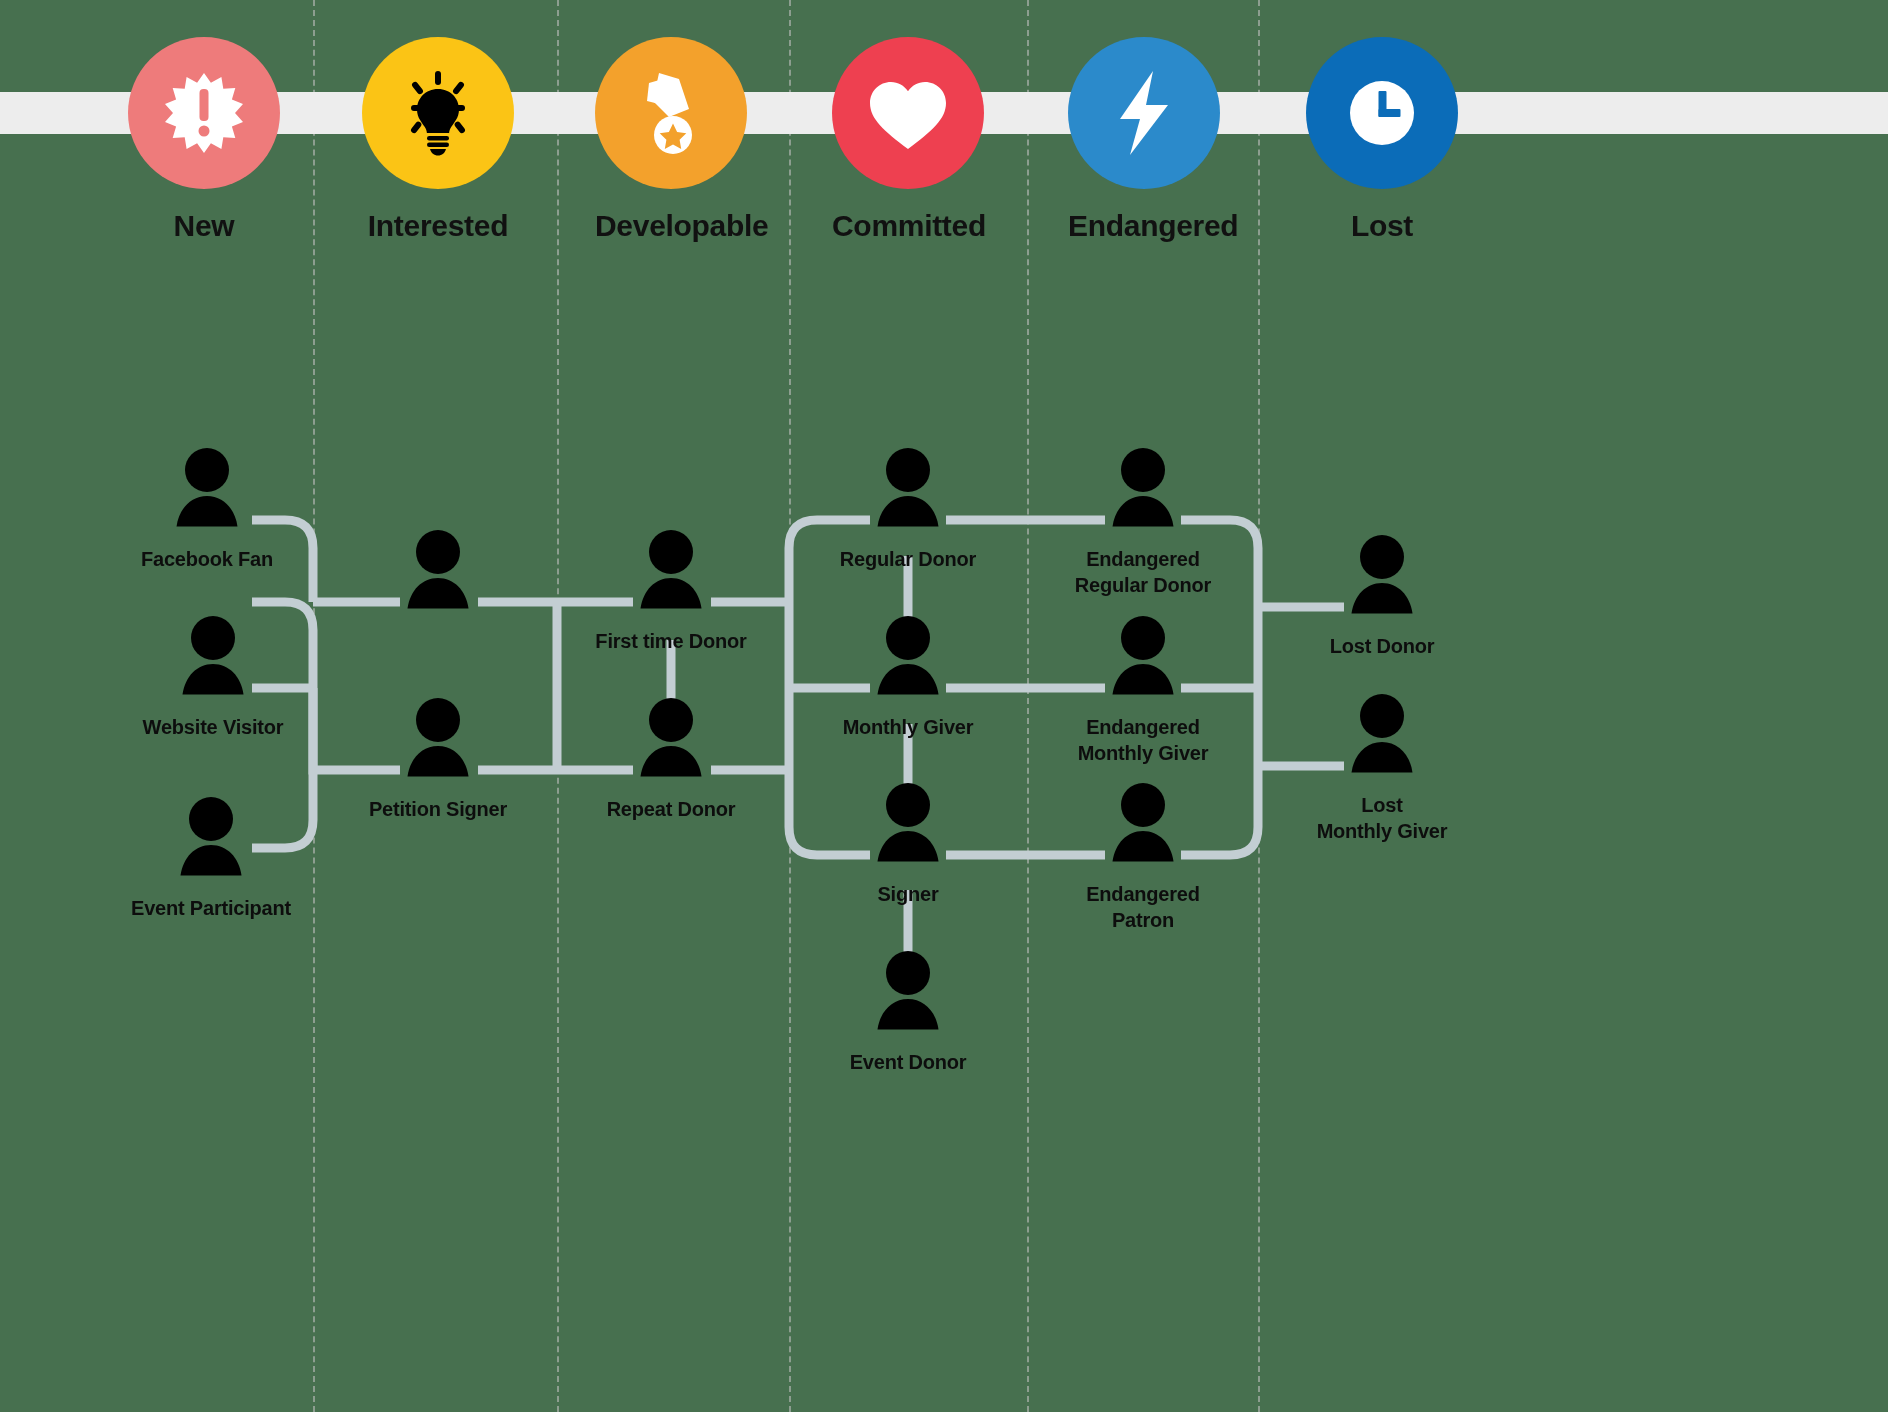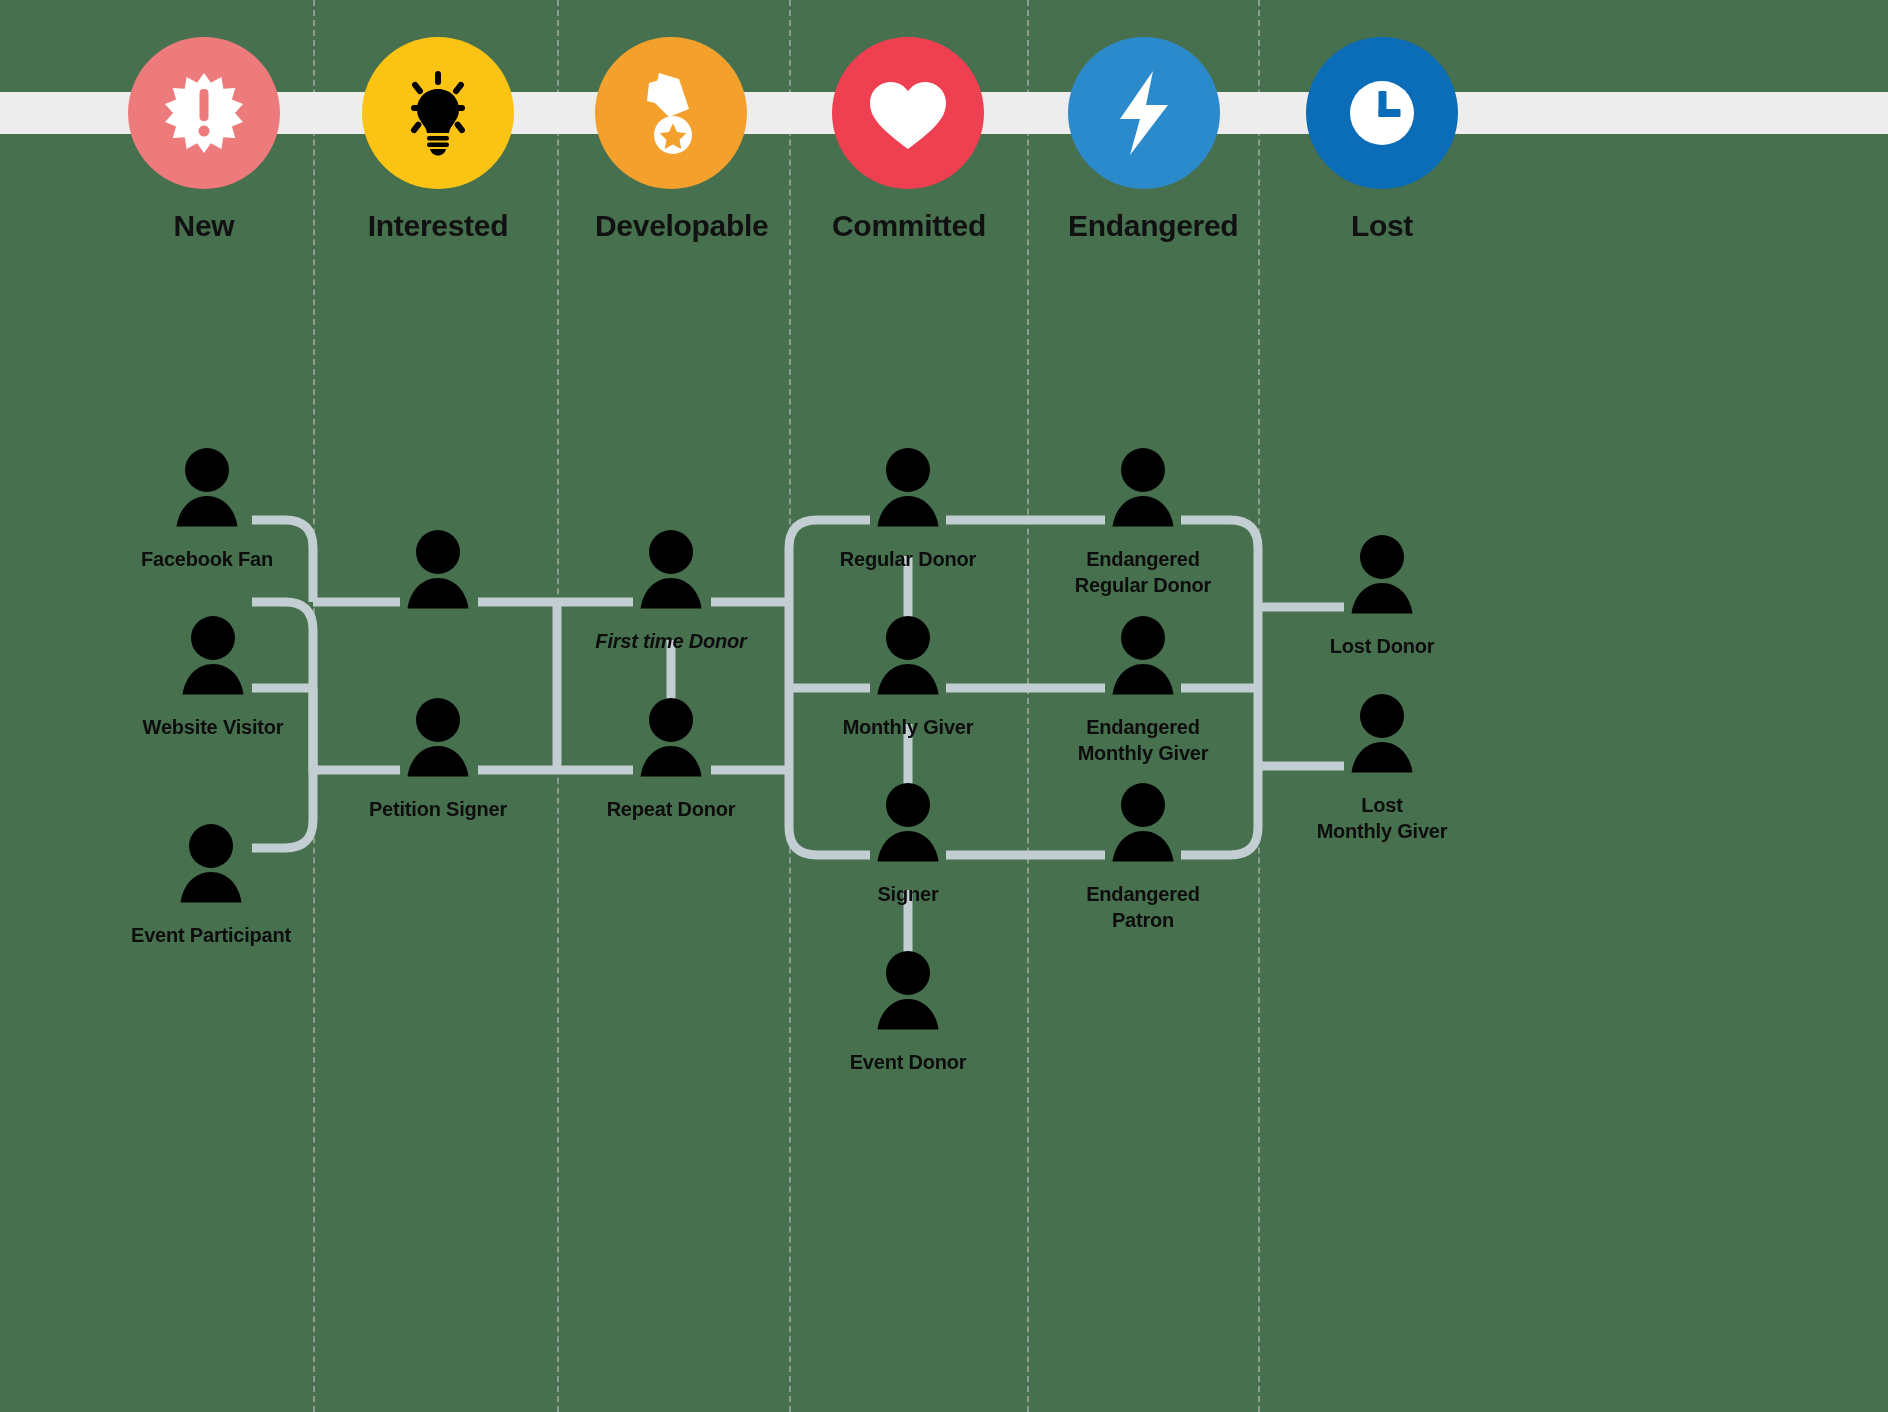--- a/index.html
+++ b/index.html
@@ -236,21 +236,21 @@
       </div>
       <div class="person" style="left: 213px; top: 606px;">
         <div class="person-icon">
           <svg width="76" height="82" viewBox="0 0 76 82" aria-hidden="true">
             <circle cx="38" cy="22" r="22" fill="#000"></circle>
             <path d="M38 48c-16 0-28 12.5-30.5 30.5h61C66 60.5 54 48 38 48z" fill="#000"></path>
           </svg>
         </div>
         <div class="person-label">Website Visitor</div>
       </div>
-      <div class="person" style="left: 211px; top: 814px;">
+      <div class="person" style="left: 211px; top: 787px;">
         <div class="person-icon">
           <svg width="76" height="82" viewBox="0 0 76 82" aria-hidden="true">
             <circle cx="38" cy="22" r="22" fill="#000"></circle>
             <path d="M38 48c-16 0-28 12.5-30.5 30.5h61C66 60.5 54 48 38 48z" fill="#000"></path>
           </svg>
         </div>
         <div class="person-label">Event Participant</div>
       </div>
       <div class="person" style="left: 438px; top: 520px;">
         <div class="person-icon">
@@ -262,21 +262,21 @@
       </div>
       <div class="person" style="left: 438px; top: 688px;">
         <div class="person-icon">
           <svg width="76" height="82" viewBox="0 0 76 82" aria-hidden="true">
             <circle cx="38" cy="22" r="22" fill="#000"></circle>
             <path d="M38 48c-16 0-28 12.5-30.5 30.5h61C66 60.5 54 48 38 48z" fill="#000"></path>
           </svg>
         </div>
         <div class="person-label">Petition Signer</div>
       </div>
-      <div class="person" style="left: 671px; top: 520px; font-style: italic;">
+      <div class="person" style="left: 671px; top: 520px;">
         <div class="person-icon">
           <svg width="76" height="82" viewBox="0 0 76 82" aria-hidden="true">
             <circle cx="38" cy="22" r="22" fill="#000"></circle>
             <path d="M38 48c-16 0-28 12.5-30.5 30.5h61C66 60.5 54 48 38 48z" fill="#000"></path>
           </svg>
         </div>
         <div class="person-label">First time Donor</div>
       </div>
       <div class="person" style="left: 671px; top: 688px;">
         <div class="person-icon">

